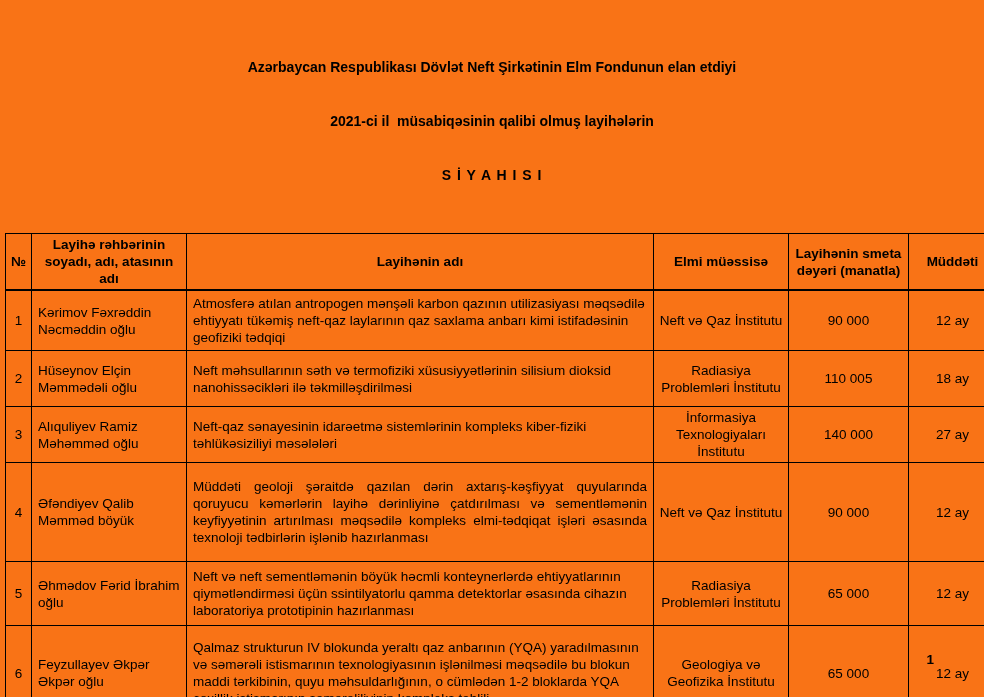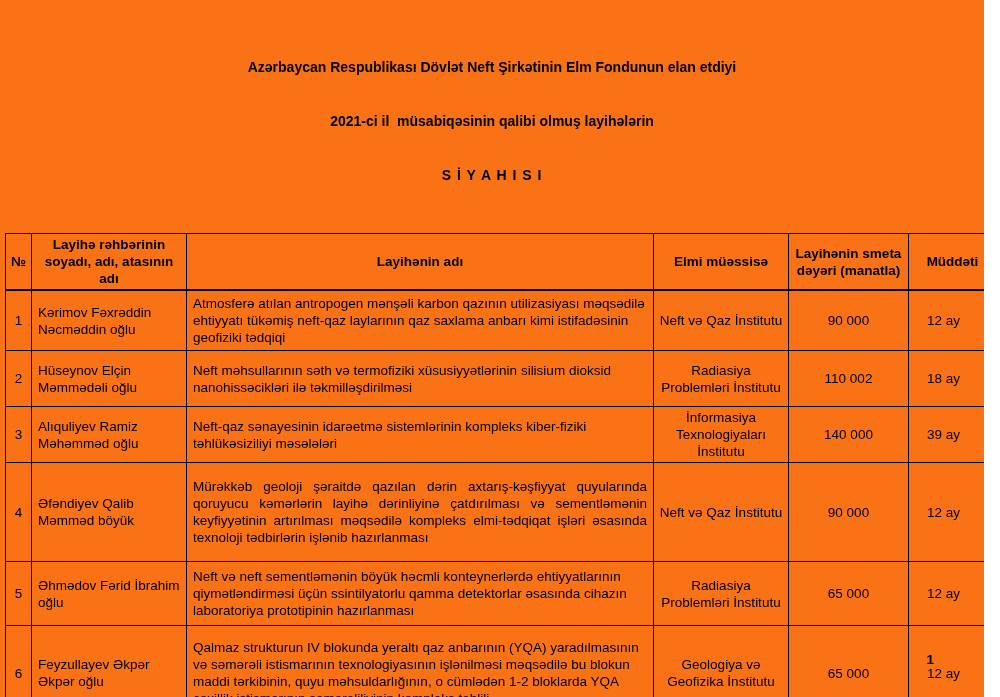--- a/index.html
+++ b/index.html
@@ -47,21 +47,21 @@
     padding: 2px 3px;
     border-bottom: 2px solid #000;
     height: 49px;
   }
   td.c-num   { text-align: center; padding: 2px; }
   td.c-leader{ text-align: left; padding: 2px 4px 2px 6px; }
   td.c-project{ text-align: left; padding: 2px 6px; margin-left: 35px; }
   td.c-project.justify { text-align: justify; }
   td.c-inst  { text-align: center; padding: 0 3px; }
   td.c-cost  { text-align: center; padding: 2px 3px; margin-left: 32px; }
-  td.c-dur   { text-align: left; padding: 2px 18px; }
+  td.c-dur   { text-align: center; padding: 2px 18px; }
   tbody tr:nth-child(1) td { height: 55px; }
   tbody tr:nth-child(2) td { height: 51px; }
   tbody tr:nth-child(3) td { height: 51px; }
   tbody tr:nth-child(4) td { height: 94px; }
   tbody tr:nth-child(5) td { height: 59px; }
   tbody tr:nth-child(6) td { height: 90px; }
   tbody tr:nth-child(7) td { height: 56px; }
   tbody tr:nth-child(8) td { height: 34px; }
   .page-number {
     position: absolute;
@@ -109,37 +109,37 @@
     <td class="c-inst">Neft və Qaz İnstitutu</td>
     <td class="c-cost">90 000</td>
     <td class="c-dur">12 ay</td>
   </tr>
 
   <tr>
     <td class="c-num">2</td>
     <td class="c-leader">Hüseynov Elçin Məmmədəli oğlu</td>
     <td class="c-project">Neft məhsullarının səth və termofiziki xüsusiyyətlərinin silisium dioksid nanohissəcikləri ilə təkmilləşdirilməsi</td>
     <td class="c-inst">Radiasiya Problemləri İnstitutu</td>
-    <td class="c-cost">110 002</td>
+    <td class="c-cost">110 005</td>
     <td class="c-dur">18 ay</td>
   </tr>
 
   <tr>
     <td class="c-num">3</td>
     <td class="c-leader">Alıquliyev Ramiz Məhəmməd oğlu</td>
     <td class="c-project">Neft-qaz sənayesinin idarəetmə sistemlərinin kompleks kiber-fiziki təhlükəsiziliyi məsələləri</td>
     <td class="c-inst">İnformasiya Texnologiyaları İnstitutu</td>
     <td class="c-cost">140 000</td>
-    <td class="c-dur">39 ay</td>
+    <td class="c-dur">27 ay</td>
   </tr>
 
   <tr>
     <td class="c-num">4</td>
     <td class="c-leader">Əfəndiyev Qalib Məmməd böyük</td>
-    <td class="c-project justify">Mürəkkəb geoloji şəraitdə qazılan dərin axtarış-kəşfiyyat quyularında qoruyucu  kəmərlərin layihə dərinliyinə çatdırılması və sementləmənin keyfiyyətinin artırılması məqsədilə kompleks elmi-tədqiqat işləri əsasında texnoloji tədbirlərin işlənib hazırlanması</td>
+    <td class="c-project justify">Müddəti geoloji şəraitdə qazılan dərin axtarış-kəşfiyyat quyularında qoruyucu  kəmərlərin layihə dərinliyinə çatdırılması və sementləmənin keyfiyyətinin artırılması məqsədilə kompleks elmi-tədqiqat işləri əsasında texnoloji tədbirlərin işlənib hazırlanması</td>
     <td class="c-inst">Neft və Qaz İnstitutu</td>
     <td class="c-cost">90 000</td>
     <td class="c-dur">12 ay</td>
   </tr>
 
   <tr>
     <td class="c-num">5</td>
     <td class="c-leader">Əhmədov Fərid İbrahim oğlu</td>
     <td class="c-project">Neft və neft sementləmənin böyük həcmli konteynerlərdə ehtiyyatlarının qiymətləndirməsi üçün ssintilyatorlu qamma detektorlar əsasında cihazın laboratoriya prototipinin hazırlanması</td>
     <td class="c-inst">Radiasiya Problemləri İnstitutu</td>

